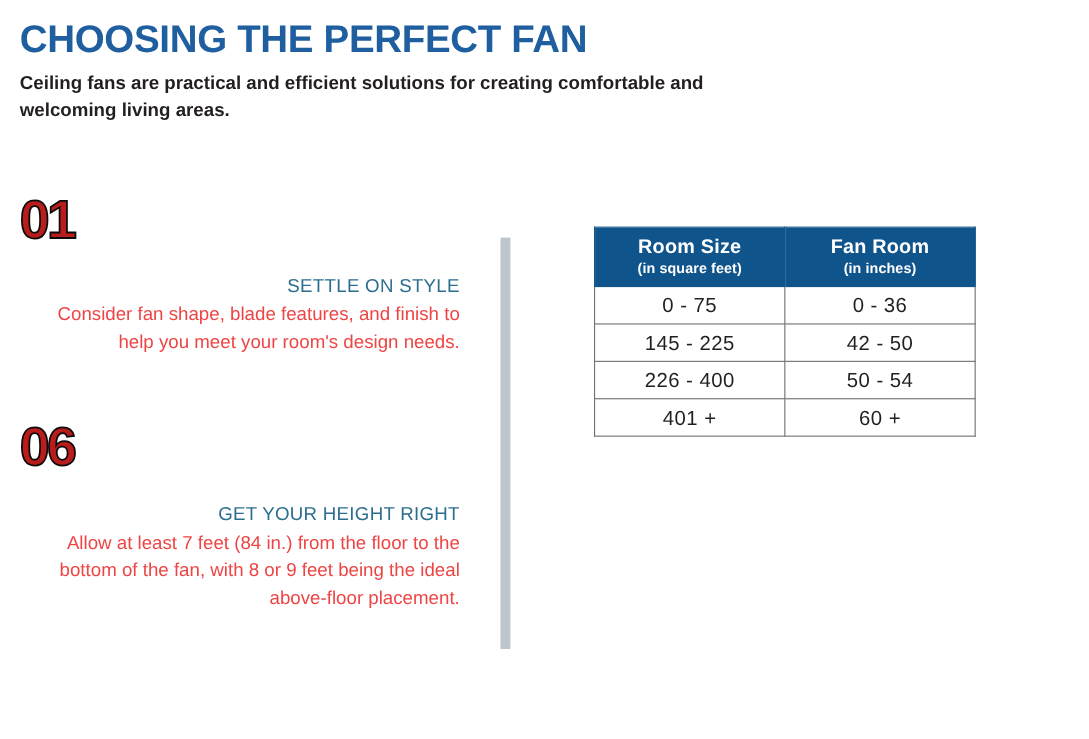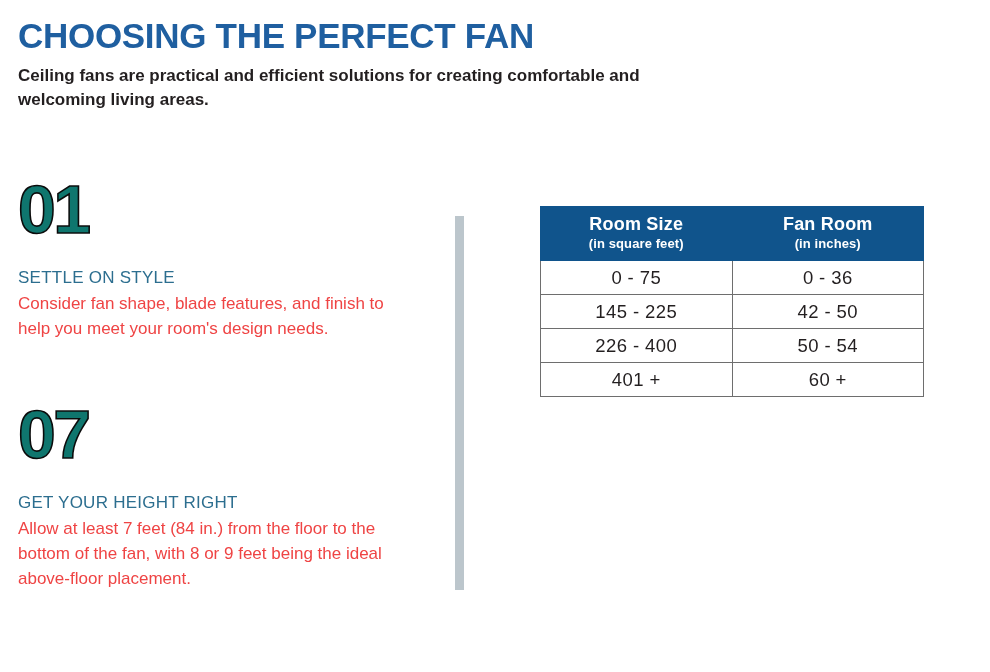--- a/index.html
+++ b/index.html
@@ -63,54 +63,54 @@
     left: 455px;
     top: 216px;
     width: 9px;
     height: 374px;
     background: #bcc6cc;
   }
 
   
   .step-num {
     font-family: "Liberation Sans", sans-serif;
-    font-size: 68px;
+    font-size: 49px;
     font-weight: bold;
     letter-spacing: -2.5px;
-    color: #0f766e;
+    color: #b91c1c;
     line-height: 0.92;
     margin: 0;
     -webkit-text-stroke: 1.6px #0b0b0b;
   }
   .step-head {
     font-size: 17px;
     letter-spacing: 0.25px;
     color: #2c6e8f;
     margin: 0 0 2px 0;
     line-height: 1.3;
     text-transform: uppercase;
   }
   .step-body {
     font-size: 17px;
     line-height: 1.48;
     color: #ef4444;
     margin: 0;
   }
-  .step-text-wrap { margin-top: 26px; }
+  .step-text-wrap { margin-top: 26px; text-align: right; }
 
   .block-02 { margin-top: 62px; }
   .block-02 .step-text-wrap { margin-top: 26px; }
 
   .col-right .step-text-wrap { margin-top: 26px; }
 
   
   .size-table {
     margin-top: 28px;
     border-collapse: collapse;
-    width: 384px;
+    width: 347px;
     table-layout: fixed;
     background: #ffffff;
     padding-left: 36px;
   }
   .size-table th,
   .size-table td {
     border: 1.5px solid #6e6e6e;
     text-align: center;
     padding: 0;
   }
@@ -158,21 +158,21 @@
 
     <div class="block block-01">
       <div class="step-num">01</div>
       <div class="step-text-wrap">
         <div class="step-head">SETTLE ON STYLE</div>
         <p class="step-body">Consider fan shape, blade features, and finish to help you meet your room's design needs.</p>
       </div>
     </div>
 
     <div class="block block-02">
-      <div class="step-num">07</div>
+      <div class="step-num">06</div>
       <div class="step-text-wrap">
         <div class="step-head">GET YOUR HEIGHT RIGHT</div>
         <p class="step-body">Allow at least 7 feet (84 in.) from the floor to the bottom of the fan, with 8 or 9 feet being the ideal above-floor placement.</p>
       </div>
     </div>
 
   </div>
 
   <div class="col col-right">
 

